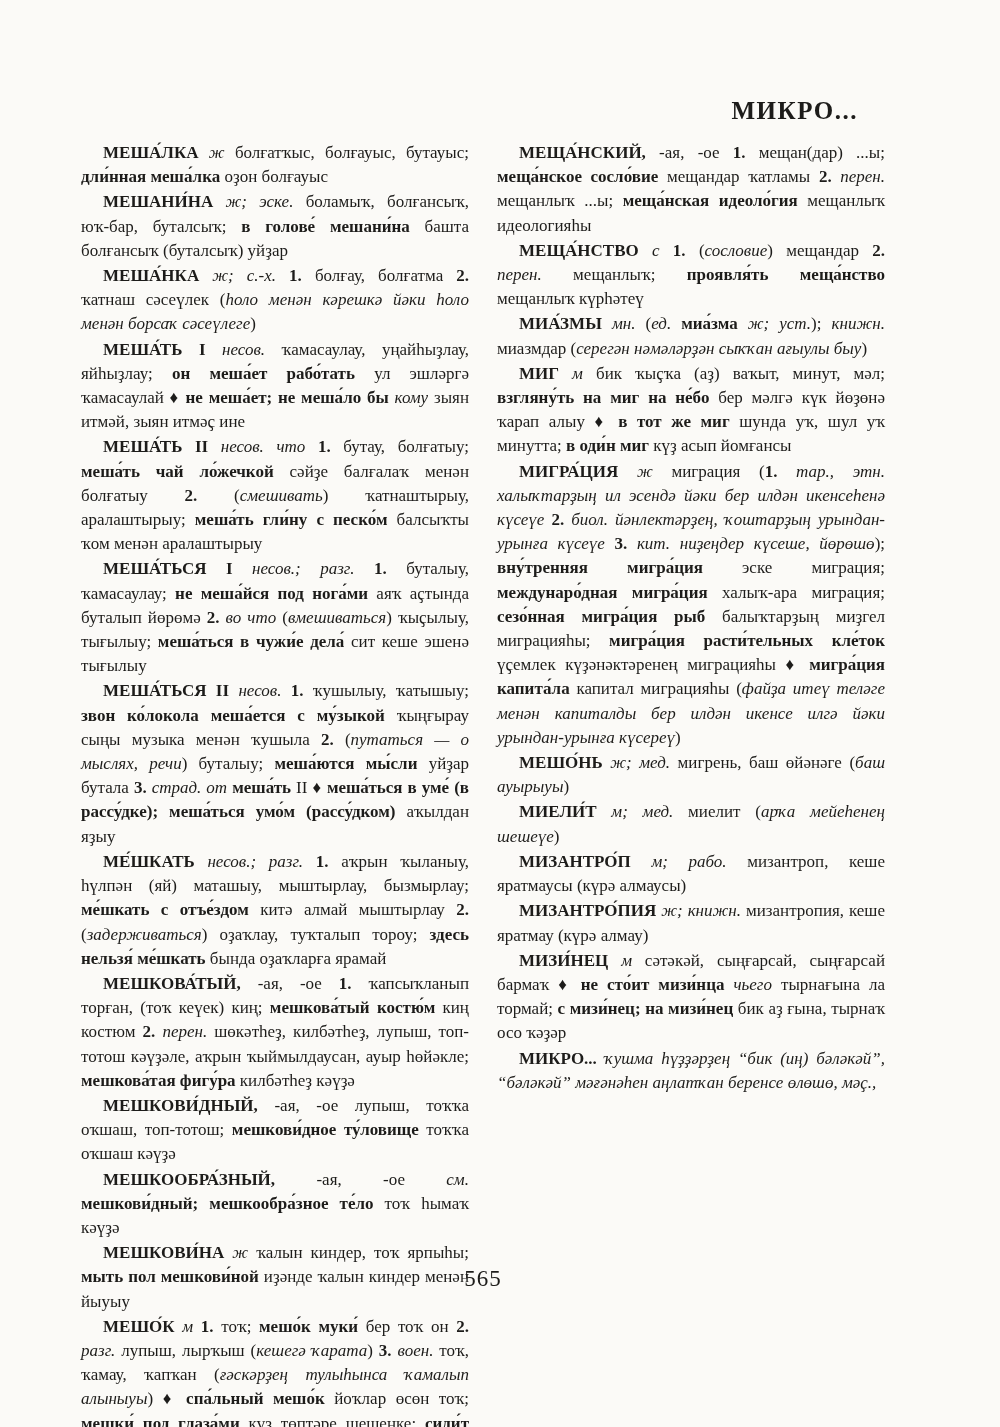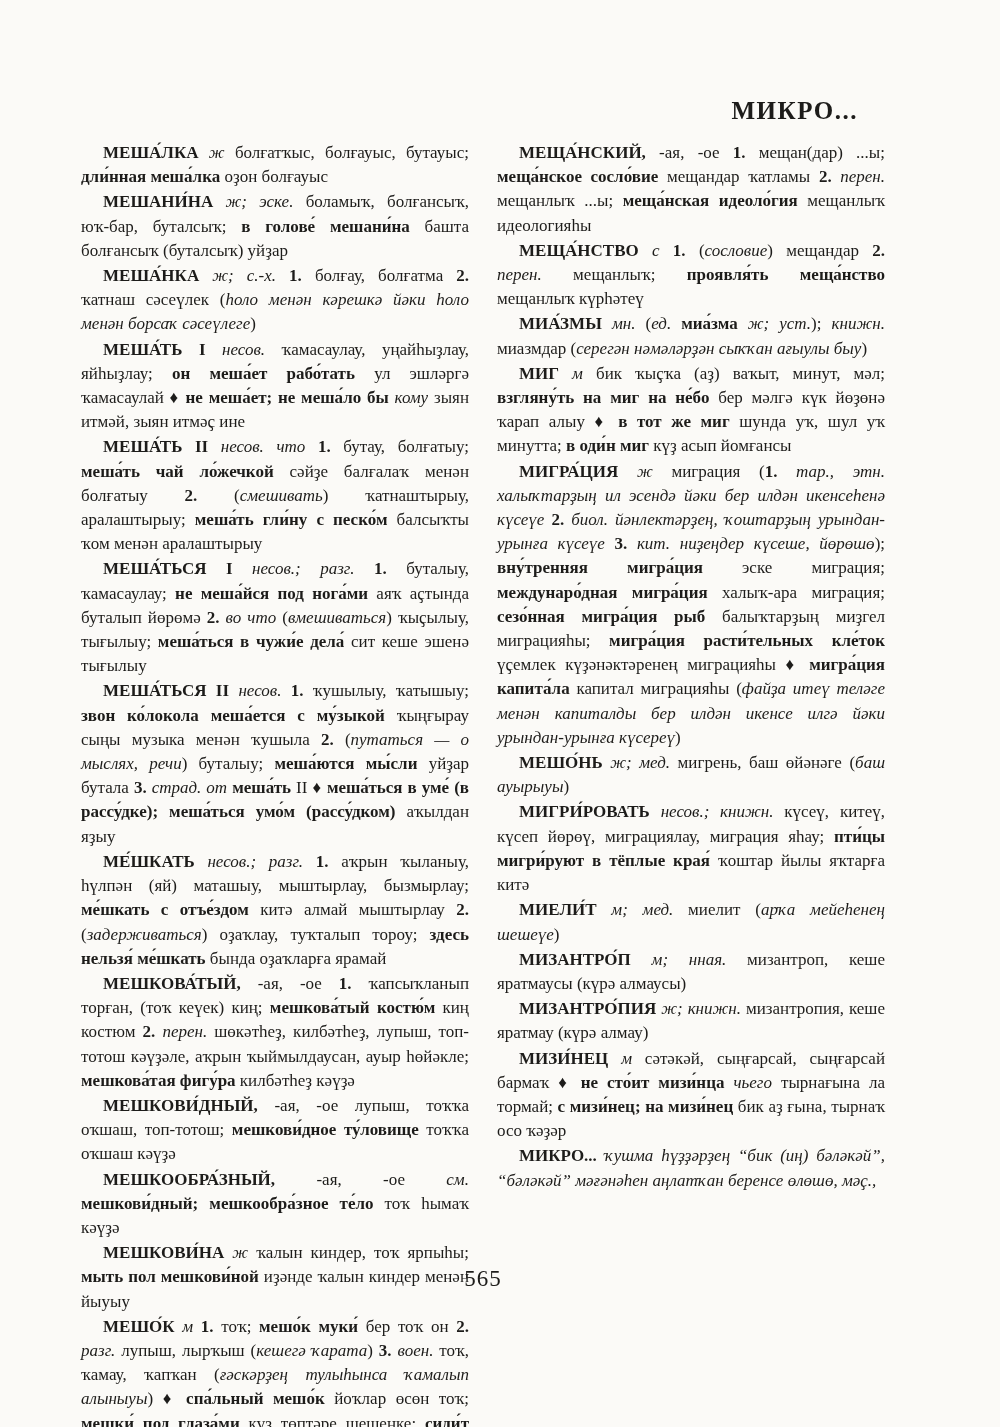--- a/index.html
+++ b/index.html
@@ -81,23 +81,22 @@
         <p class="entry"><span class="run-b">МЕШКОВИ́НА </span><span class="run-i">ж </span><span class="run-r">ҡалын киндер, тоҡ ярпыһы; </span><span class="run-b">мыть пол мешкови́ной </span><span class="run-r">иҙәнде ҡалын киндер менән йыуыу</span></p>
         <p class="entry"><span class="run-b">МЕШО́К </span><span class="run-i">м </span><span class="run-b">1. </span><span class="run-r">тоҡ; </span><span class="run-b">мешо́к муки́ </span><span class="run-r">бер тоҡ он </span><span class="run-b">2. </span><span class="run-i">разг. </span><span class="run-r">лупыш, лырҡыш (</span><span class="run-i">кешегә ҡарата</span><span class="run-r">) </span><span class="run-b">3. </span><span class="run-i">воен. </span><span class="run-r">тоҡ, ҡамау, ҡапҡан (</span><span class="run-i">ғәскәрҙең тулыһынса ҡамалып алыныуы</span><span class="run-r">) </span><span class="run-b">♦ спа́льный мешо́к </span><span class="run-r">йоҡлар өсөн тоҡ; </span><span class="run-b">мешки́ под глаза́ми </span><span class="run-r">күҙ төптәре шешенке; </span><span class="run-b">сиди́т мешко́м </span><span class="run-i">что </span><span class="run-r">киң, тоҡ һымаҡ (</span><span class="run-i">кейемгә ҡарата</span><span class="run-r">)</span></p>
       </div>
     <div class="col">
         <p class="entry"><span class="run-b">МЕЩА́НСКИЙ, </span><span class="run-r">-ая, -ое </span><span class="run-b">1. </span><span class="run-r">мещан(дар) ...ы; </span><span class="run-b">меща́нское сосло́вие </span><span class="run-r">мещандар ҡатламы </span><span class="run-b">2. </span><span class="run-i">перен. </span><span class="run-r">мещанлыҡ ...ы; </span><span class="run-b">меща́нская идеоло́гия </span><span class="run-r">мещанлыҡ идеологияһы</span></p>
         <p class="entry"><span class="run-b">МЕЩА́НСТВО </span><span class="run-i">с </span><span class="run-b">1. </span><span class="run-r">(</span><span class="run-i">сословие</span><span class="run-r">) мещандар </span><span class="run-b">2. </span><span class="run-i">перен. </span><span class="run-r">мещанлыҡ; </span><span class="run-b">проявля́ть меща́нство </span><span class="run-r">мещанлыҡ күрһәтеү</span></p>
         <p class="entry"><span class="run-b">МИА́ЗМЫ </span><span class="run-i">мн. </span><span class="run-r">(</span><span class="run-i">ед. </span><span class="run-b">миа́зма </span><span class="run-i">ж; уст.</span><span class="run-r">); </span><span class="run-i">книжн. </span><span class="run-r">миазмдар (</span><span class="run-i">серегән нәмәләрҙән сыҡҡан ағыулы быу</span><span class="run-r">)</span></p>
         <p class="entry"><span class="run-b">МИГ </span><span class="run-i">м </span><span class="run-r">бик ҡыҫҡа (аҙ) ваҡыт, минут, мәл; </span><span class="run-b">взгляну́ть на миг на не́бо </span><span class="run-r">бер мәлгә күк йөҙөнә ҡарап алыу </span><span class="run-b">♦ в тот же миг </span><span class="run-r">шунда уҡ, шул уҡ минутта; </span><span class="run-b">в оди́н миг </span><span class="run-r">күҙ асып йомғансы</span></p>
         <p class="entry"><span class="run-b">МИГРА́ЦИЯ </span><span class="run-i">ж </span><span class="run-r">миграция (</span><span class="run-b">1. </span><span class="run-i">тар., этн. халыҡтарҙың ил эсендә йәки бер илдән икенсеһенә күсеүе </span><span class="run-b">2. </span><span class="run-i">биол. йәнлектәрҙең, ҡоштарҙың урындан-урынға күсеүе </span><span class="run-b">3. </span><span class="run-i">кит. ниҙеңдер күсеше, йөрөшө</span><span class="run-r">); </span><span class="run-b">вну́тренняя мигра́ция </span><span class="run-r">эске миграция; </span><span class="run-b">междунаро́дная мигра́ция </span><span class="run-r">халыҡ-ара миграция; </span><span class="run-b">сезо́нная мигра́ция рыб </span><span class="run-r">балыҡтарҙың миҙгел миграцияһы; </span><span class="run-b">мигра́ция расти́тельных кле́ток </span><span class="run-r">үҫемлек күҙәнәктәренең миграцияһы </span><span class="run-b">♦ мигра́ция капита́ла </span><span class="run-r">капитал миграцияһы (</span><span class="run-i">файҙа итеү теләге менән капиталды бер илдән икенсе илгә йәки урындан-урынға күсереү</span><span class="run-r">)</span></p>
         <p class="entry"><span class="run-b">МЕШО́НЬ </span><span class="run-i">ж; мед. </span><span class="run-r">мигрень, баш өйәнәге (</span><span class="run-i">баш ауырыуы</span><span class="run-r">)</span></p>
-        <p class="entry"><span class="run-b">МИГРИ́РОВАТЬ </span><span class="run-i">несов.; книжн. </span><span class="run-r">күсеү, китеү, күсеп йөрөү, миграциялау, миграция яһау; </span><span class="run-b">пти́цы мигри́руют в тёплые края́ </span><span class="run-r">ҡоштар йылы яҡтарға китә</span></p>
         <p class="entry"><span class="run-b">МИЕЛИ́Т </span><span class="run-i">м; мед. </span><span class="run-r">миелит (</span><span class="run-i">арҡа мейеһенең шешеүе</span><span class="run-r">)</span></p>
-        <p class="entry"><span class="run-b">МИЗАНТРО́П </span><span class="run-i">м; нная. </span><span class="run-r">мизантроп, кеше яратмаусы (күрә алмаусы)</span></p>
+        <p class="entry"><span class="run-b">МИЗАНТРО́П </span><span class="run-i">м; рабо. </span><span class="run-r">мизантроп, кеше яратмаусы (күрә алмаусы)</span></p>
         <p class="entry"><span class="run-b">МИЗАНТРО́ПИЯ </span><span class="run-i">ж; книжн. </span><span class="run-r">мизантропия, кеше яратмау (күрә алмау)</span></p>
         <p class="entry"><span class="run-b">МИЗИ́НЕЦ </span><span class="run-i">м </span><span class="run-r">сәтәкәй, сыңғарсай, сыңғарсай бармаҡ </span><span class="run-b">♦ не сто́ит мизи́нца </span><span class="run-i">чьего </span><span class="run-r">тырнағына ла тормай; </span><span class="run-b">с мизи́нец; на мизи́нец </span><span class="run-r">бик аҙ ғына, тырнаҡ осо ҡәҙәр</span></p>
         <p class="entry"><span class="run-b">МИКРО... </span><span class="run-i">ҡушма һүҙҙәрҙең “бик (иң) бәләкәй”, “бәләкәй” мәғәнәһен аңлатҡан беренсе өлөшө, мәҫ., </span></p>
       </div>
   </div>
 
   <div class="page-number">565</div>
 </div>
 
 </body></html>

